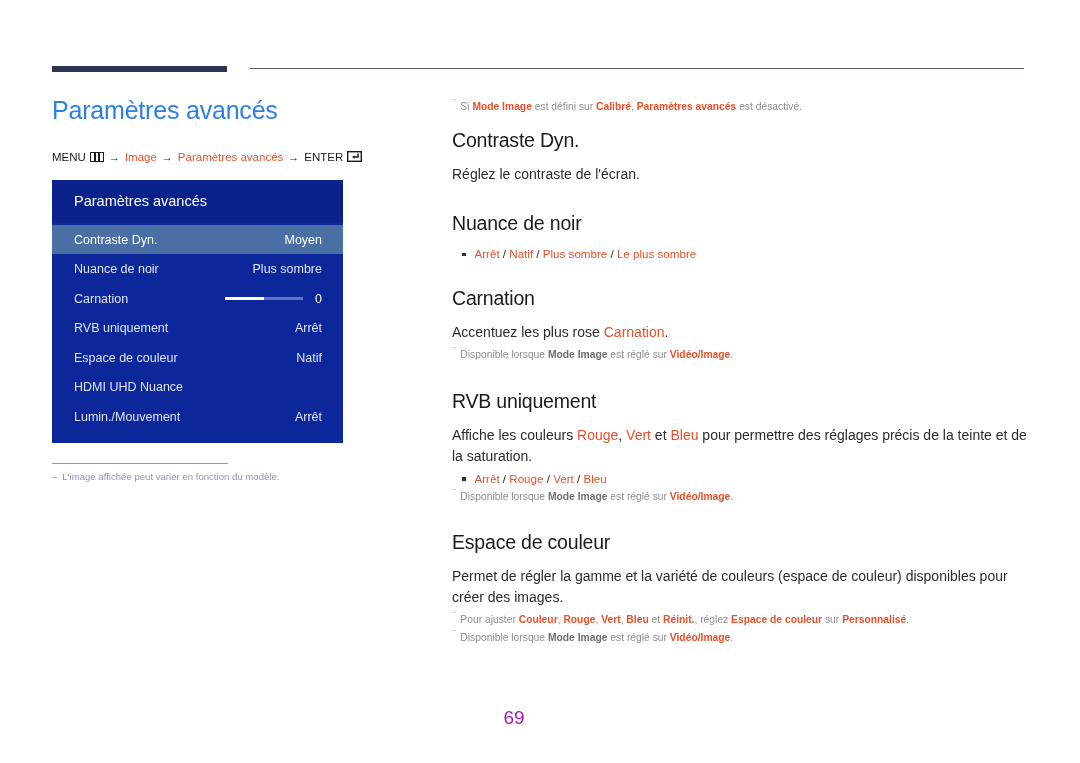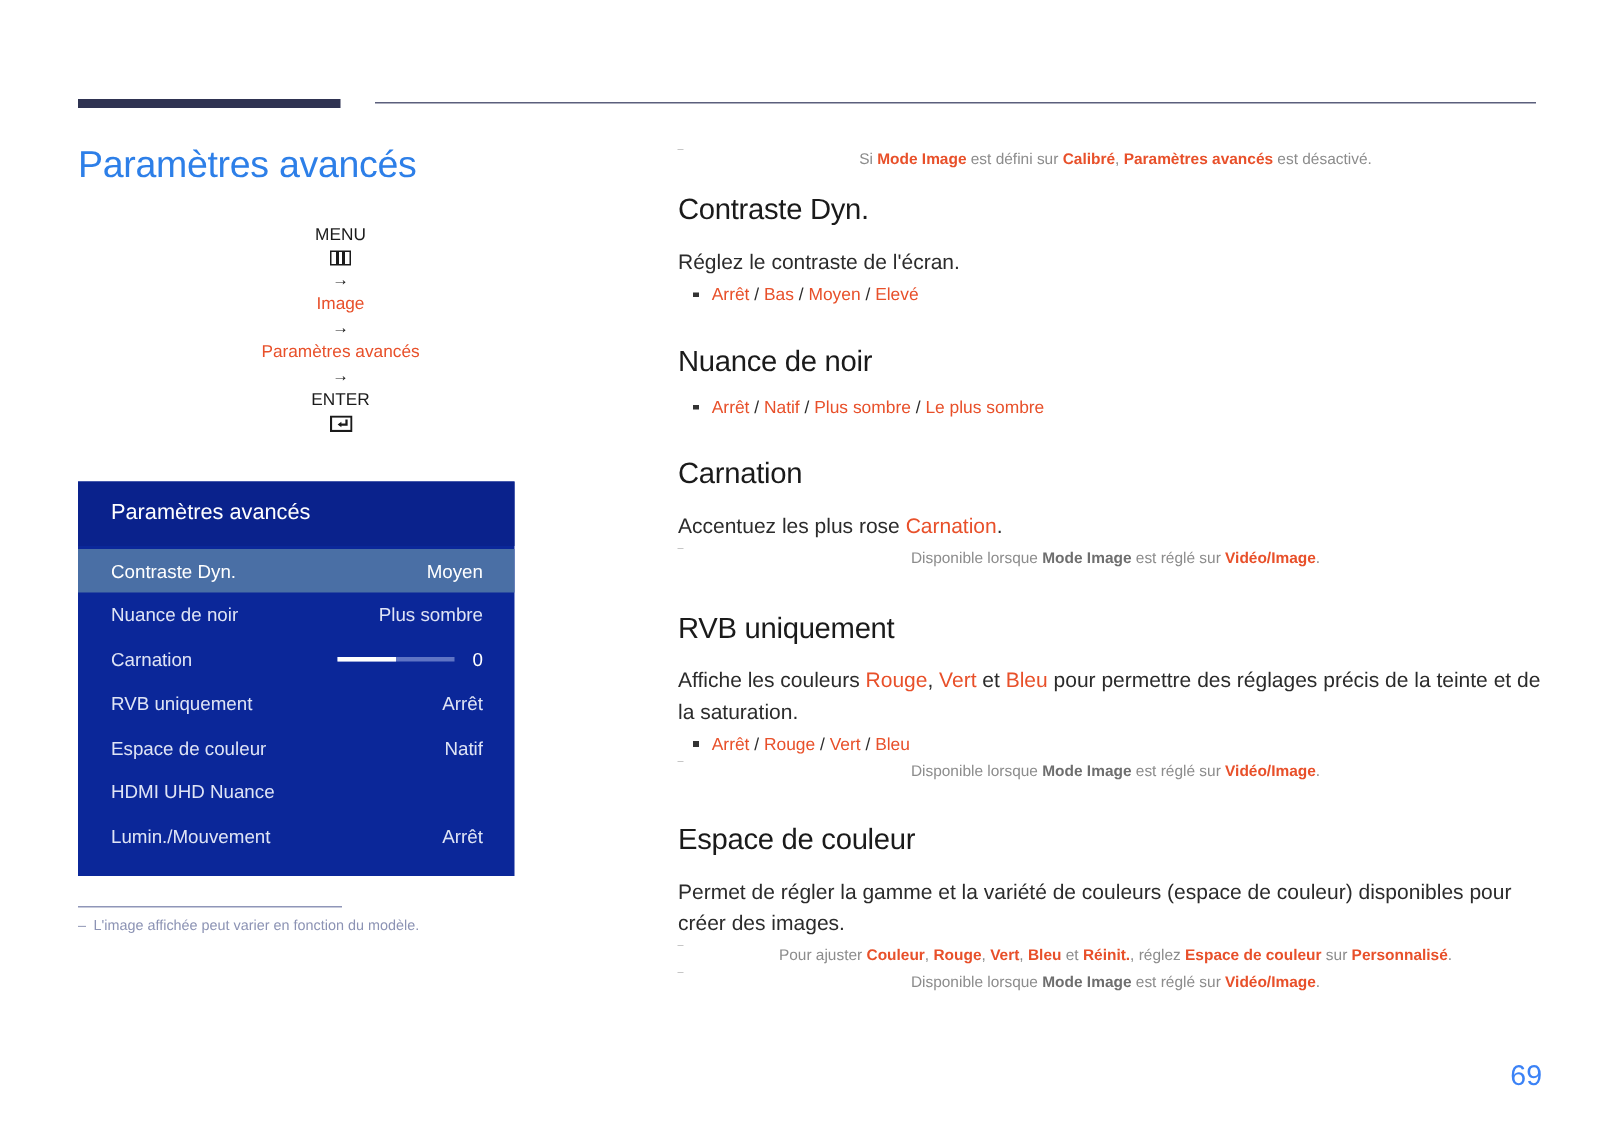--- a/index.html
+++ b/index.html
@@ -45,26 +45,25 @@
     font-size: 25px;
     font-weight: normal;
     color: #2d7fe8;
     margin: 0 0 26px 0;
     letter-spacing: -0.2px;
     line-height: 1.15;
   }
   .breadcrumb {
     font-size: 11.5px;
     color: #1a1a1a;
-    margin-bottom: 33px;
+    margin-bottom: 17px;
     white-space: nowrap;
     display: flex;
     align-items: center;
     gap: 4px;
-    flex-direction: column;
   }
   .breadcrumb .crumb-orange { color: #e8502a; }
   .breadcrumb .arrow { color: #1a1a1a; font-size: 11px; padding: 0 1px; }
 
   
   .icon-menu {
     display: inline-block;
     width: 14px;
     height: 10px;
     border: 1.4px solid #1a1a1a;
@@ -207,21 +206,21 @@
     align-items: flex-start;
     gap: 5px;
   }
   .note .note-mark {
     color: #bdbdbd;
     font-size: 10px;
     line-height: 1;
     margin-top: 1px;
     flex: 0 0 auto;
   }
-  .note .note-txt { flex: 1 1 auto; text-align: center; }
+  .note .note-txt { flex: 1 1 auto; }
   .bullet {
     display: flex;
     align-items: baseline;
     gap: 9px;
     margin: 5px 0 4px 10px;
     font-size: 11.6px;
   }
   .bullet .dot {
     width: 3.5px;
     height: 3.5px;
@@ -238,23 +237,23 @@
   .nb { font-weight: bold; color: #2b2b2b; }
   .note .nb { color: #6e6e6e; font-weight: bold; }
   .note .or-b { color: #e8502a; font-weight: bold; }
 
   
   .page-num {
     position: absolute;
     left: 0;
     top: 707px;
     width: 1028px;
-    text-align: right;
+    text-align: center;
     font-size: 19px;
-    color: #3b82f6;
+    color: #a21caf;
   }
 </style>
 </head>
 <body>
 
 <div class="top-rule-thick"></div>
 <div class="top-rule-thin"></div>
 
 <div class="left-col">
 
@@ -328,24 +327,20 @@
 
 <div class="right-col">
 
   <div class="note">
     <span class="note-mark">‾</span>
     <span class="note-txt"><span>Si </span><span class="or-b">Mode Image</span><span> est défini sur </span><span class="or-b">Calibré</span><span>, </span><span class="or-b">Paramètres avancés</span><span> est désactivé.</span></span>
   </div>
 
   <h2 class="sec-h first">Contraste Dyn.</h2>
   <p class="body-line">Réglez le contraste de l'écran.</p>
-  <div class="bullet">
-    <span class="dot"></span>
-    <span class="opts"><span>Arrêt</span><span class="sep"> / </span><span>Bas</span><span class="sep"> / </span><span>Moyen</span><span class="sep"> / </span><span>Elevé</span></span>
-  </div>
 
   <h2 class="sec-h later">Nuance de noir</h2>
   <div class="bullet">
     <span class="dot"></span>
     <span class="opts"><span>Arrêt</span><span class="sep"> / </span><span>Natif</span><span class="sep"> / </span><span>Plus sombre</span><span class="sep"> / </span><span>Le plus sombre</span></span>
   </div>
 
   <h2 class="sec-h later">Carnation</h2>
   <p class="body-line"><span>Accentuez les plus rose </span><span class="or">Carnation</span><span>.</span></p>
   <div class="note">

